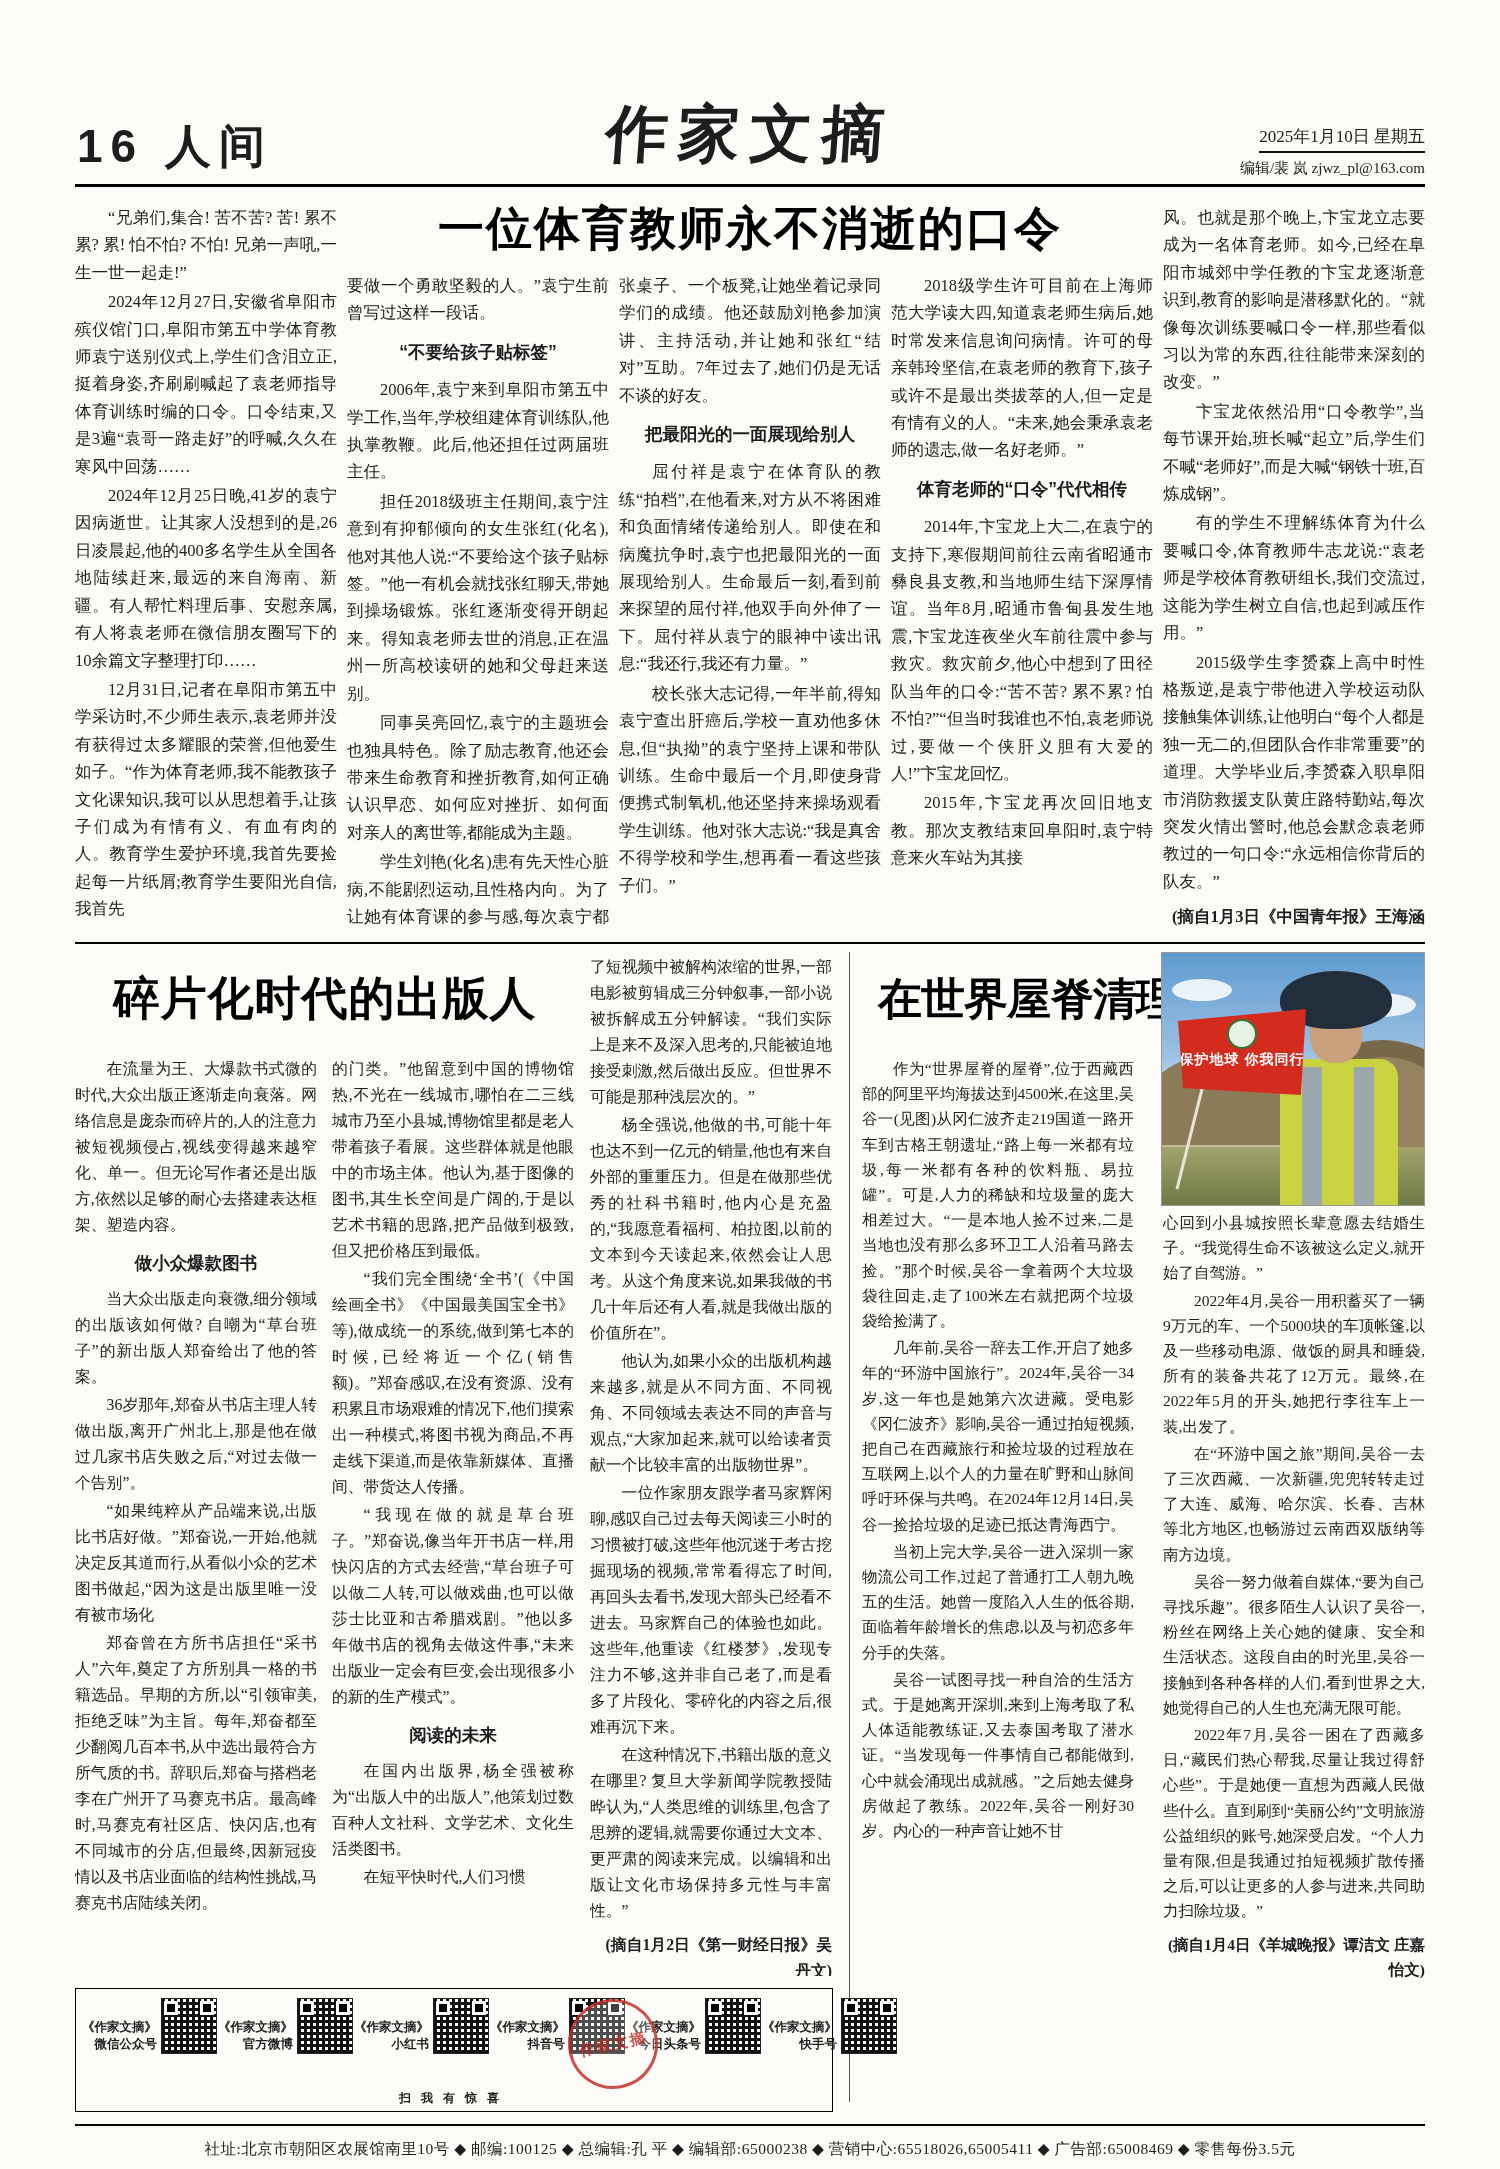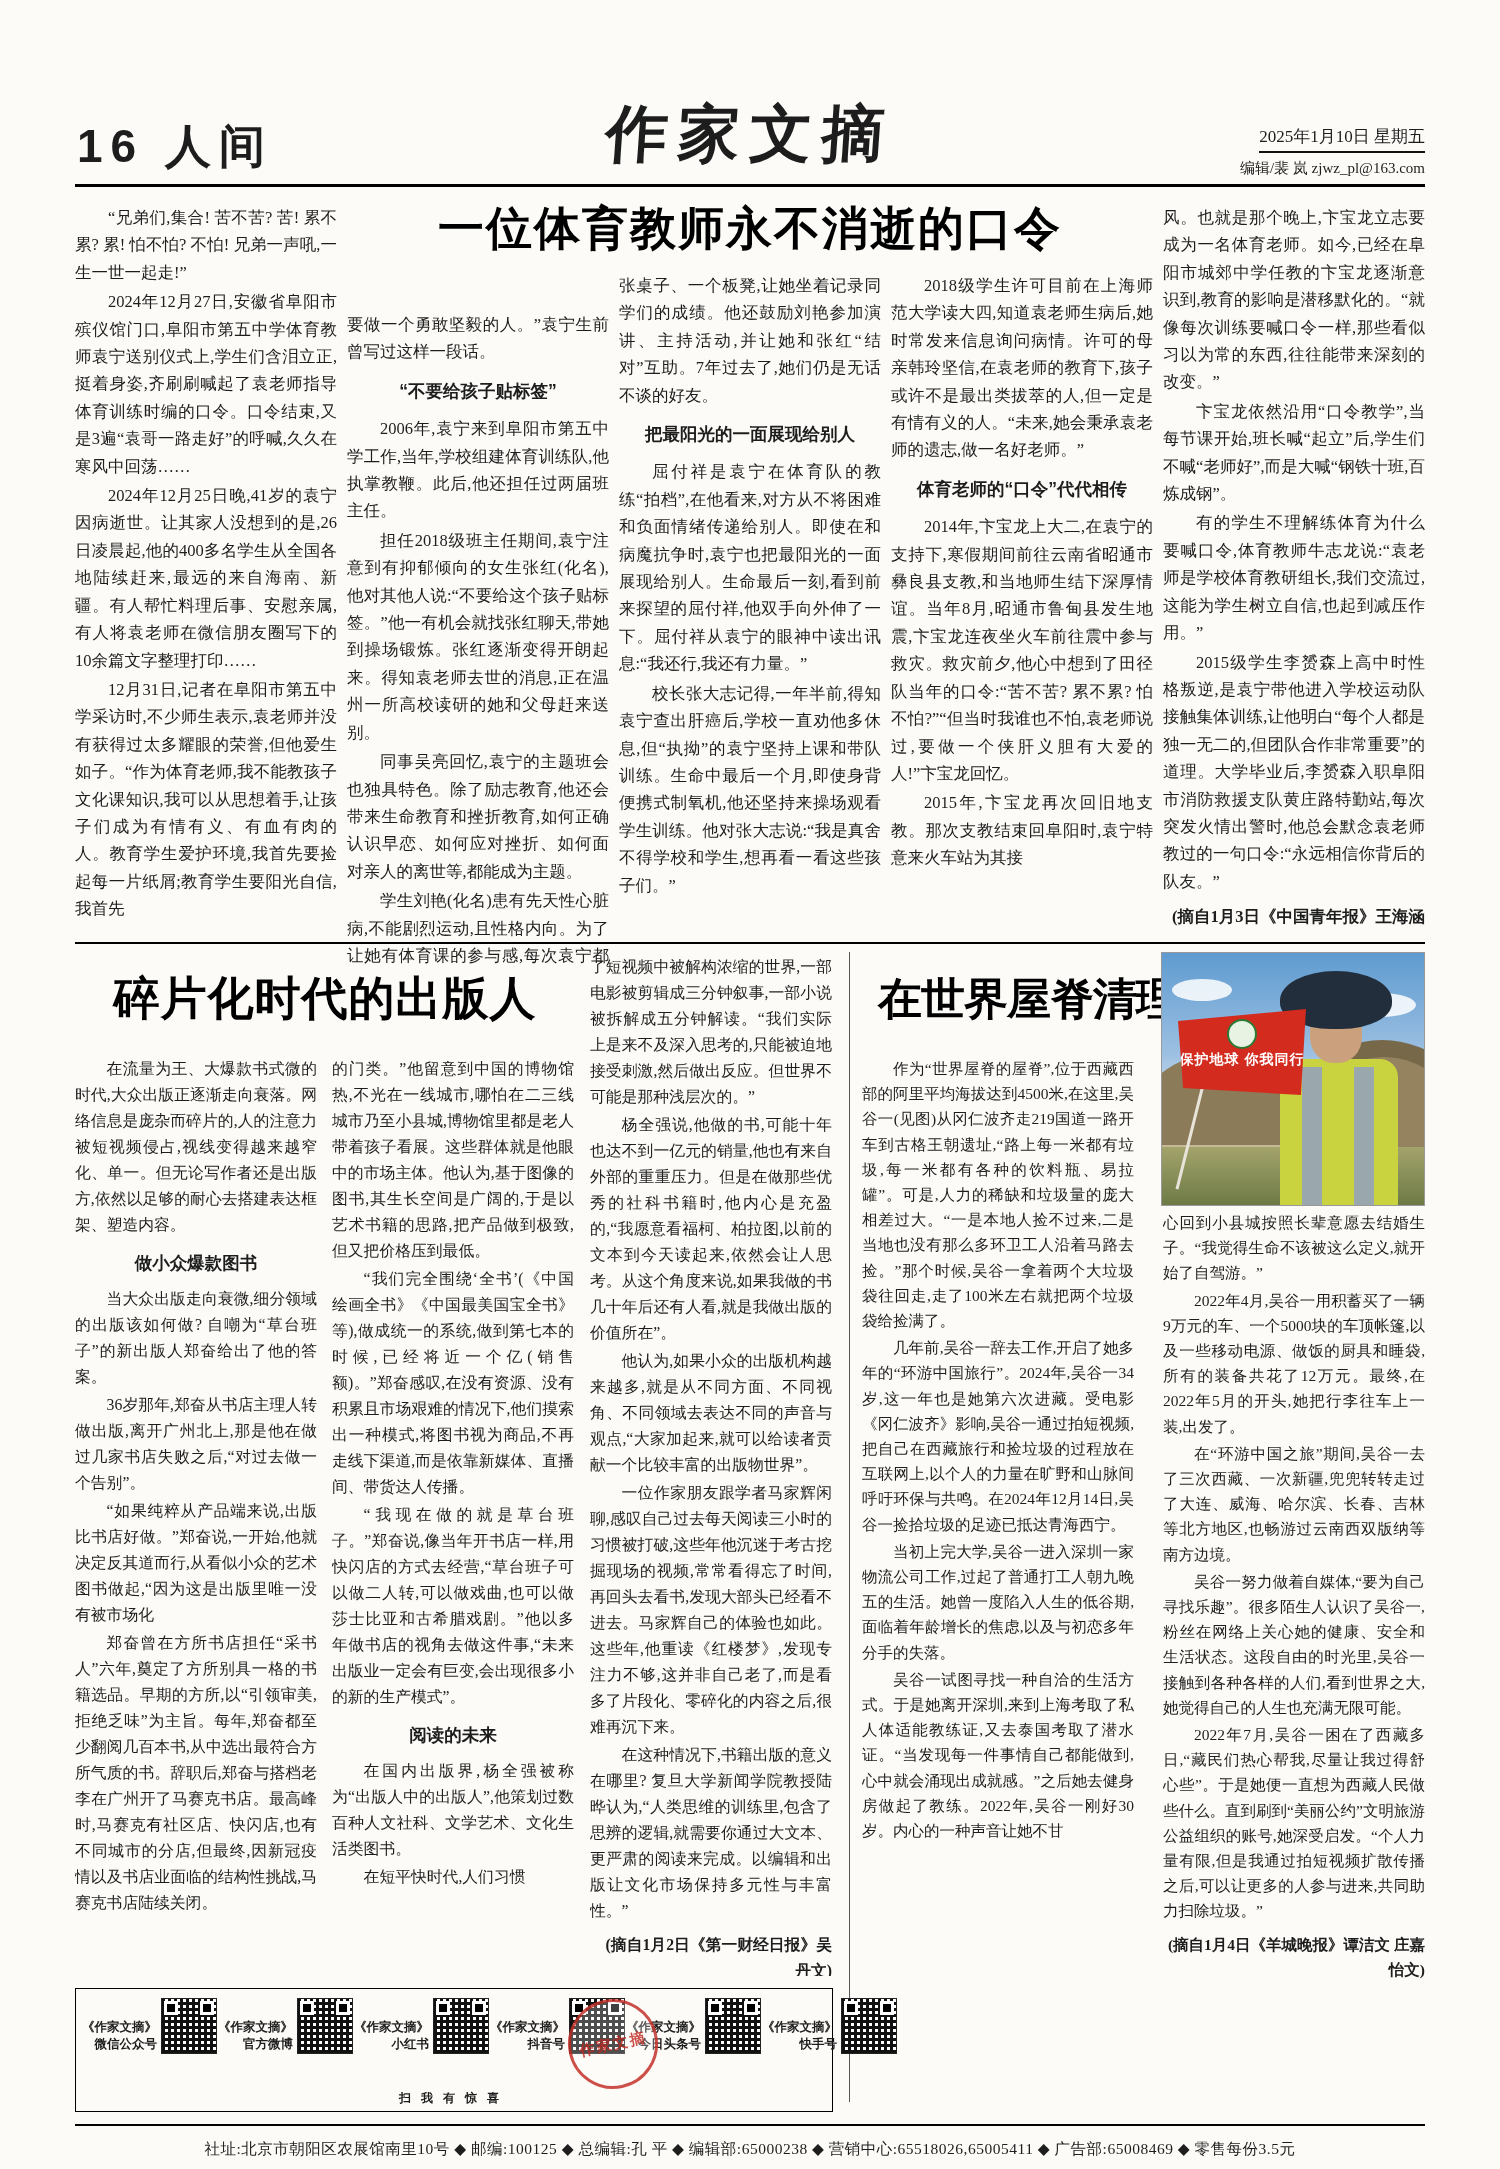--- a/index.html
+++ b/index.html
@@ -22,21 +22,21 @@
   .blk-h{ text-indent:0;text-align:center;font-family:"Liberation Sans","DejaVu Sans",sans-serif;
           font-weight:bold;font-size:17.5px;margin:12px 0 10px 0;}
   .blk-by{text-indent:0;text-align:right;font-weight:600;margin-top:8px;}
   .headline{position:absolute;text-align:center;font-family:"Liberation Sans","DejaVu Sans",sans-serif;
             font-weight:900;color:#000;white-space:nowrap;}
   
   .art-top{position:absolute;left:75px;top:196px;width:1350px;height:740px;}
   .art-top .headline{left:270px;top:2px;width:810px;font-size:46px;letter-spacing:2px;}
   .art-top .col{width:262px;font-size:16.5px;line-height:27.4px;}
   .t-c1{left:0;top:8px;height:726px;}
-  .t-c2{left:272px;top:76px;height:658px;margin-top:39px;}
+  .t-c2{left:272px;top:76px;height:658px;}
   .t-c3{left:544px;top:76px;height:658px;}
   .t-c4{left:816px;top:76px;height:658px;}
   .t-c5{left:1088px;top:8px;height:726px;}
   .mid-rule{position:absolute;left:75px;top:942px;width:1350px;border-top:2.5px solid #000;}
   .vert-rule{position:absolute;left:849px;top:952px;height:1150px;border-left:1px solid #555;}
   
   .art-bl{position:absolute;left:75px;top:952px;width:757px;height:1026px;}
   .art-bl .headline{left:0;top:16px;width:500px;font-size:46px;letter-spacing:1px;}
   .art-bl .col{width:242px;font-size:15.8px;line-height:26px;}
   .bl-c1{left:0;top:104px;height:918px;}

